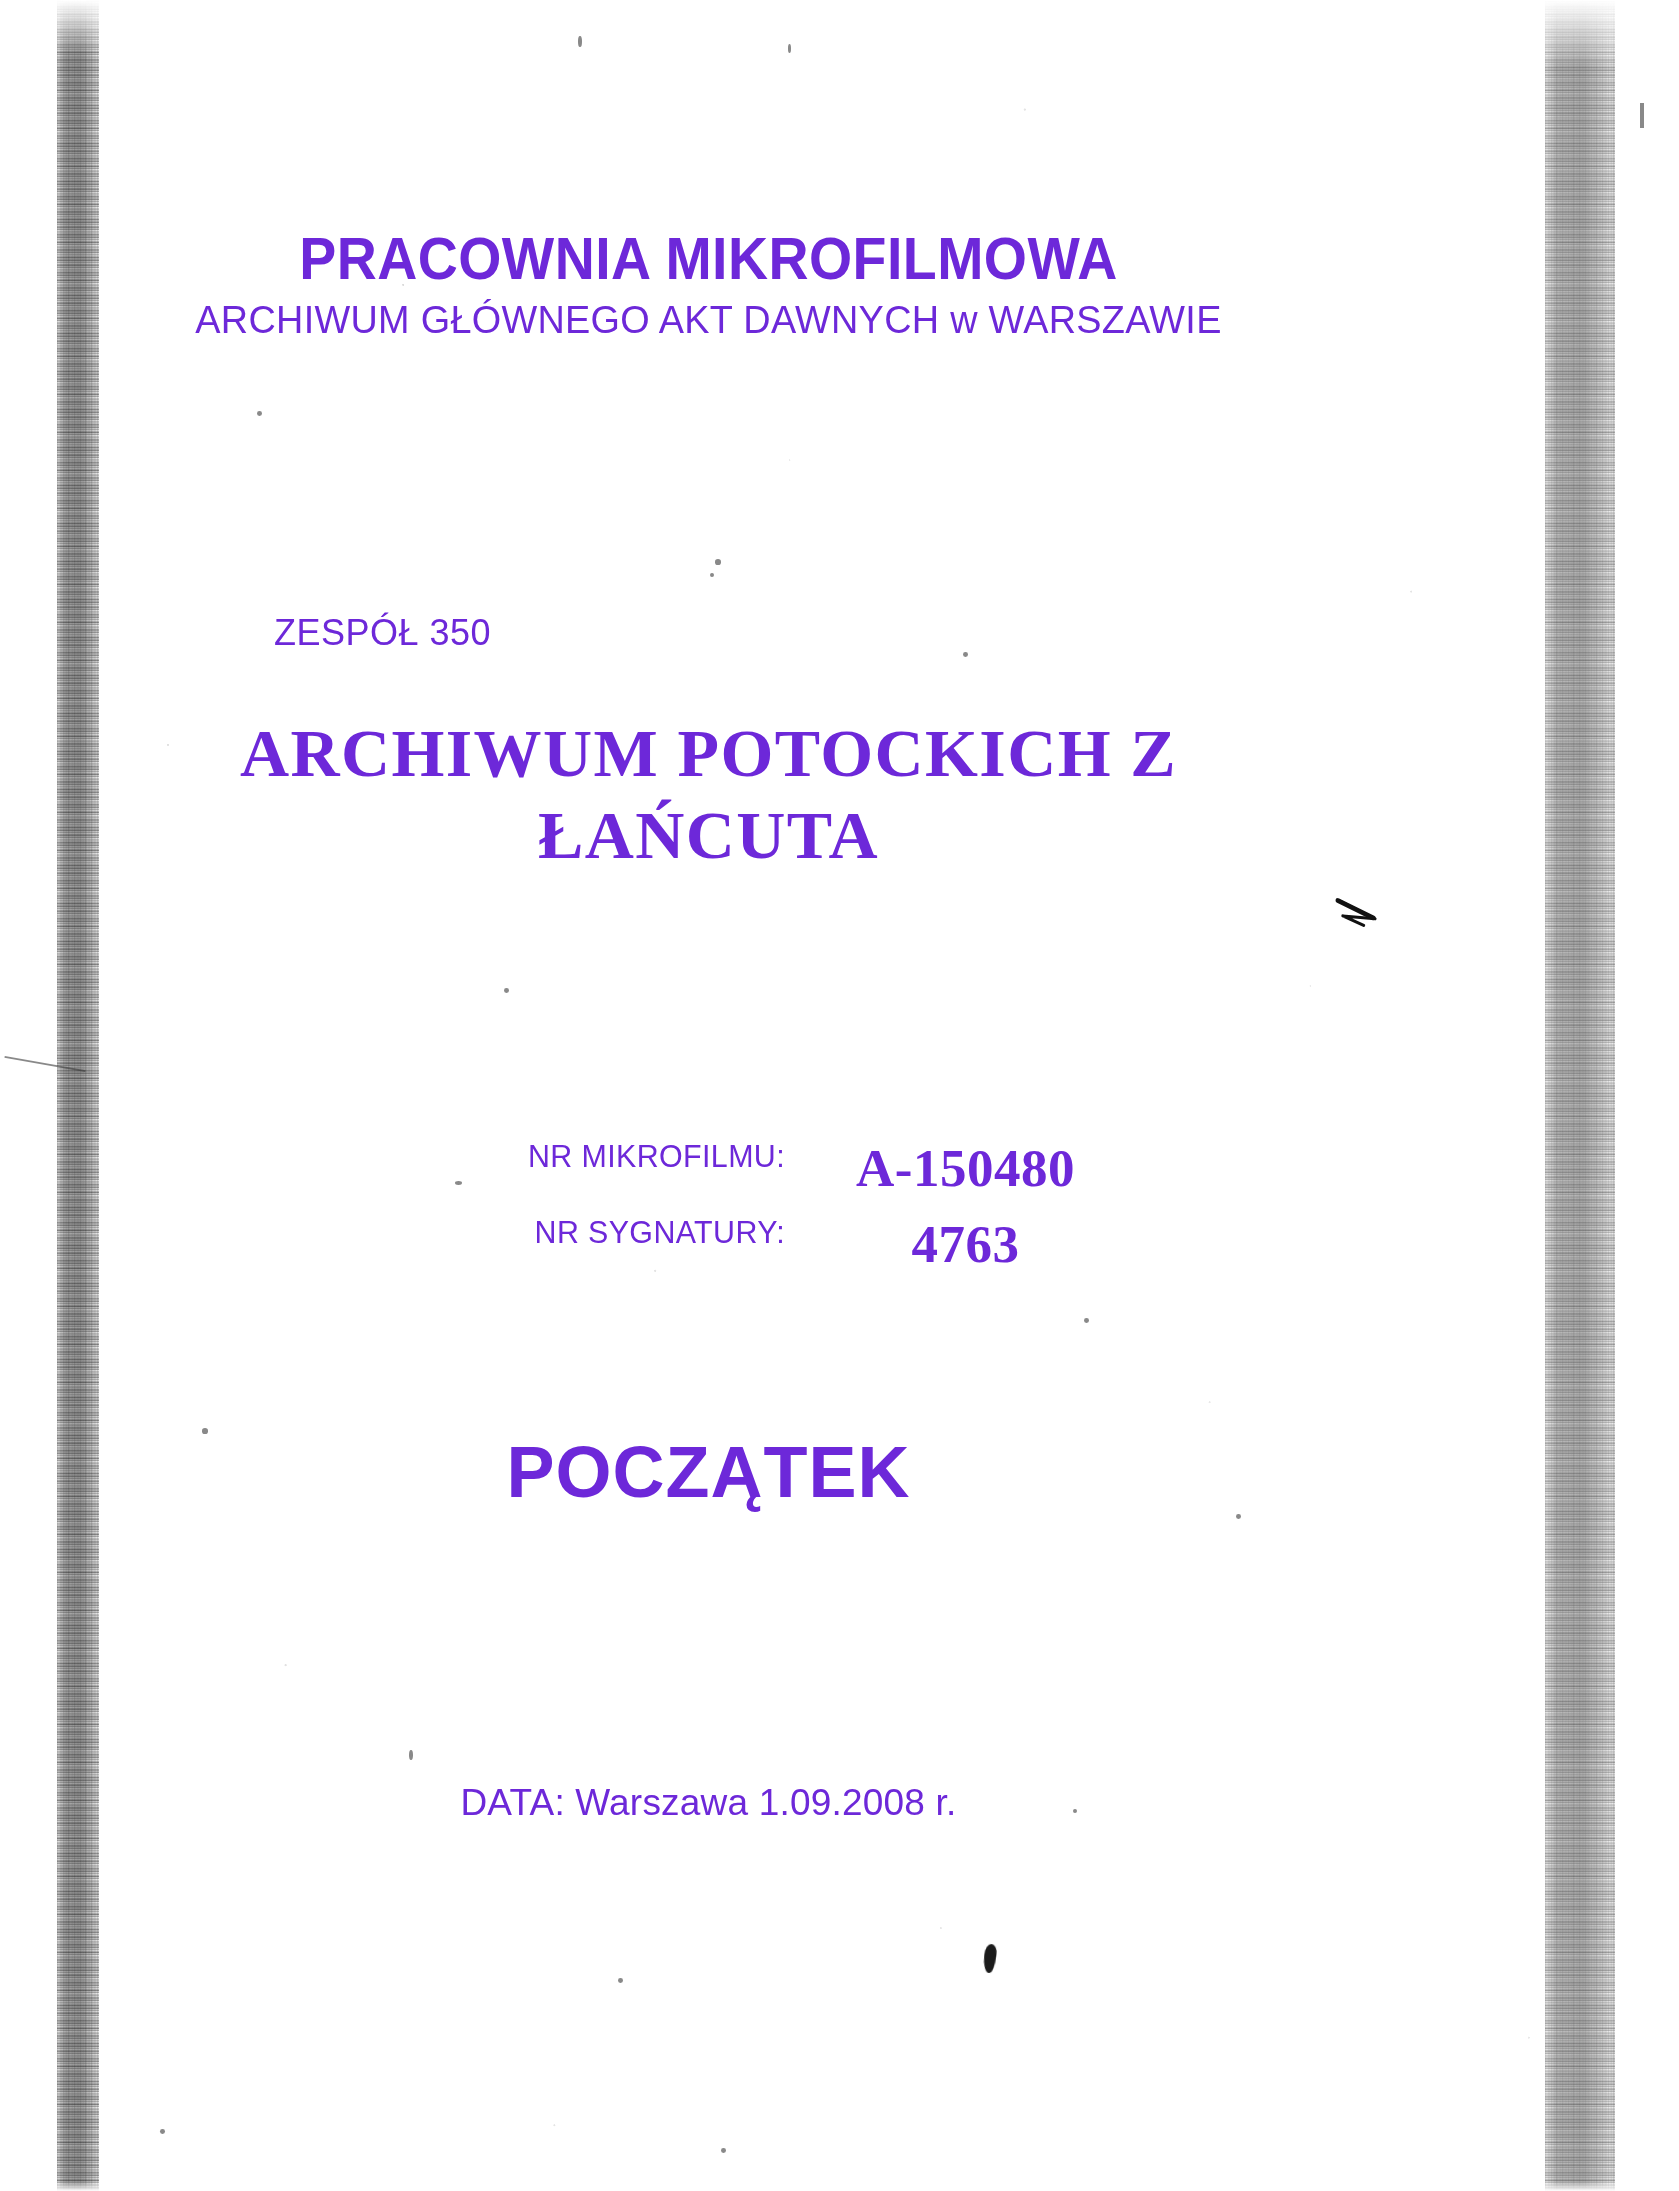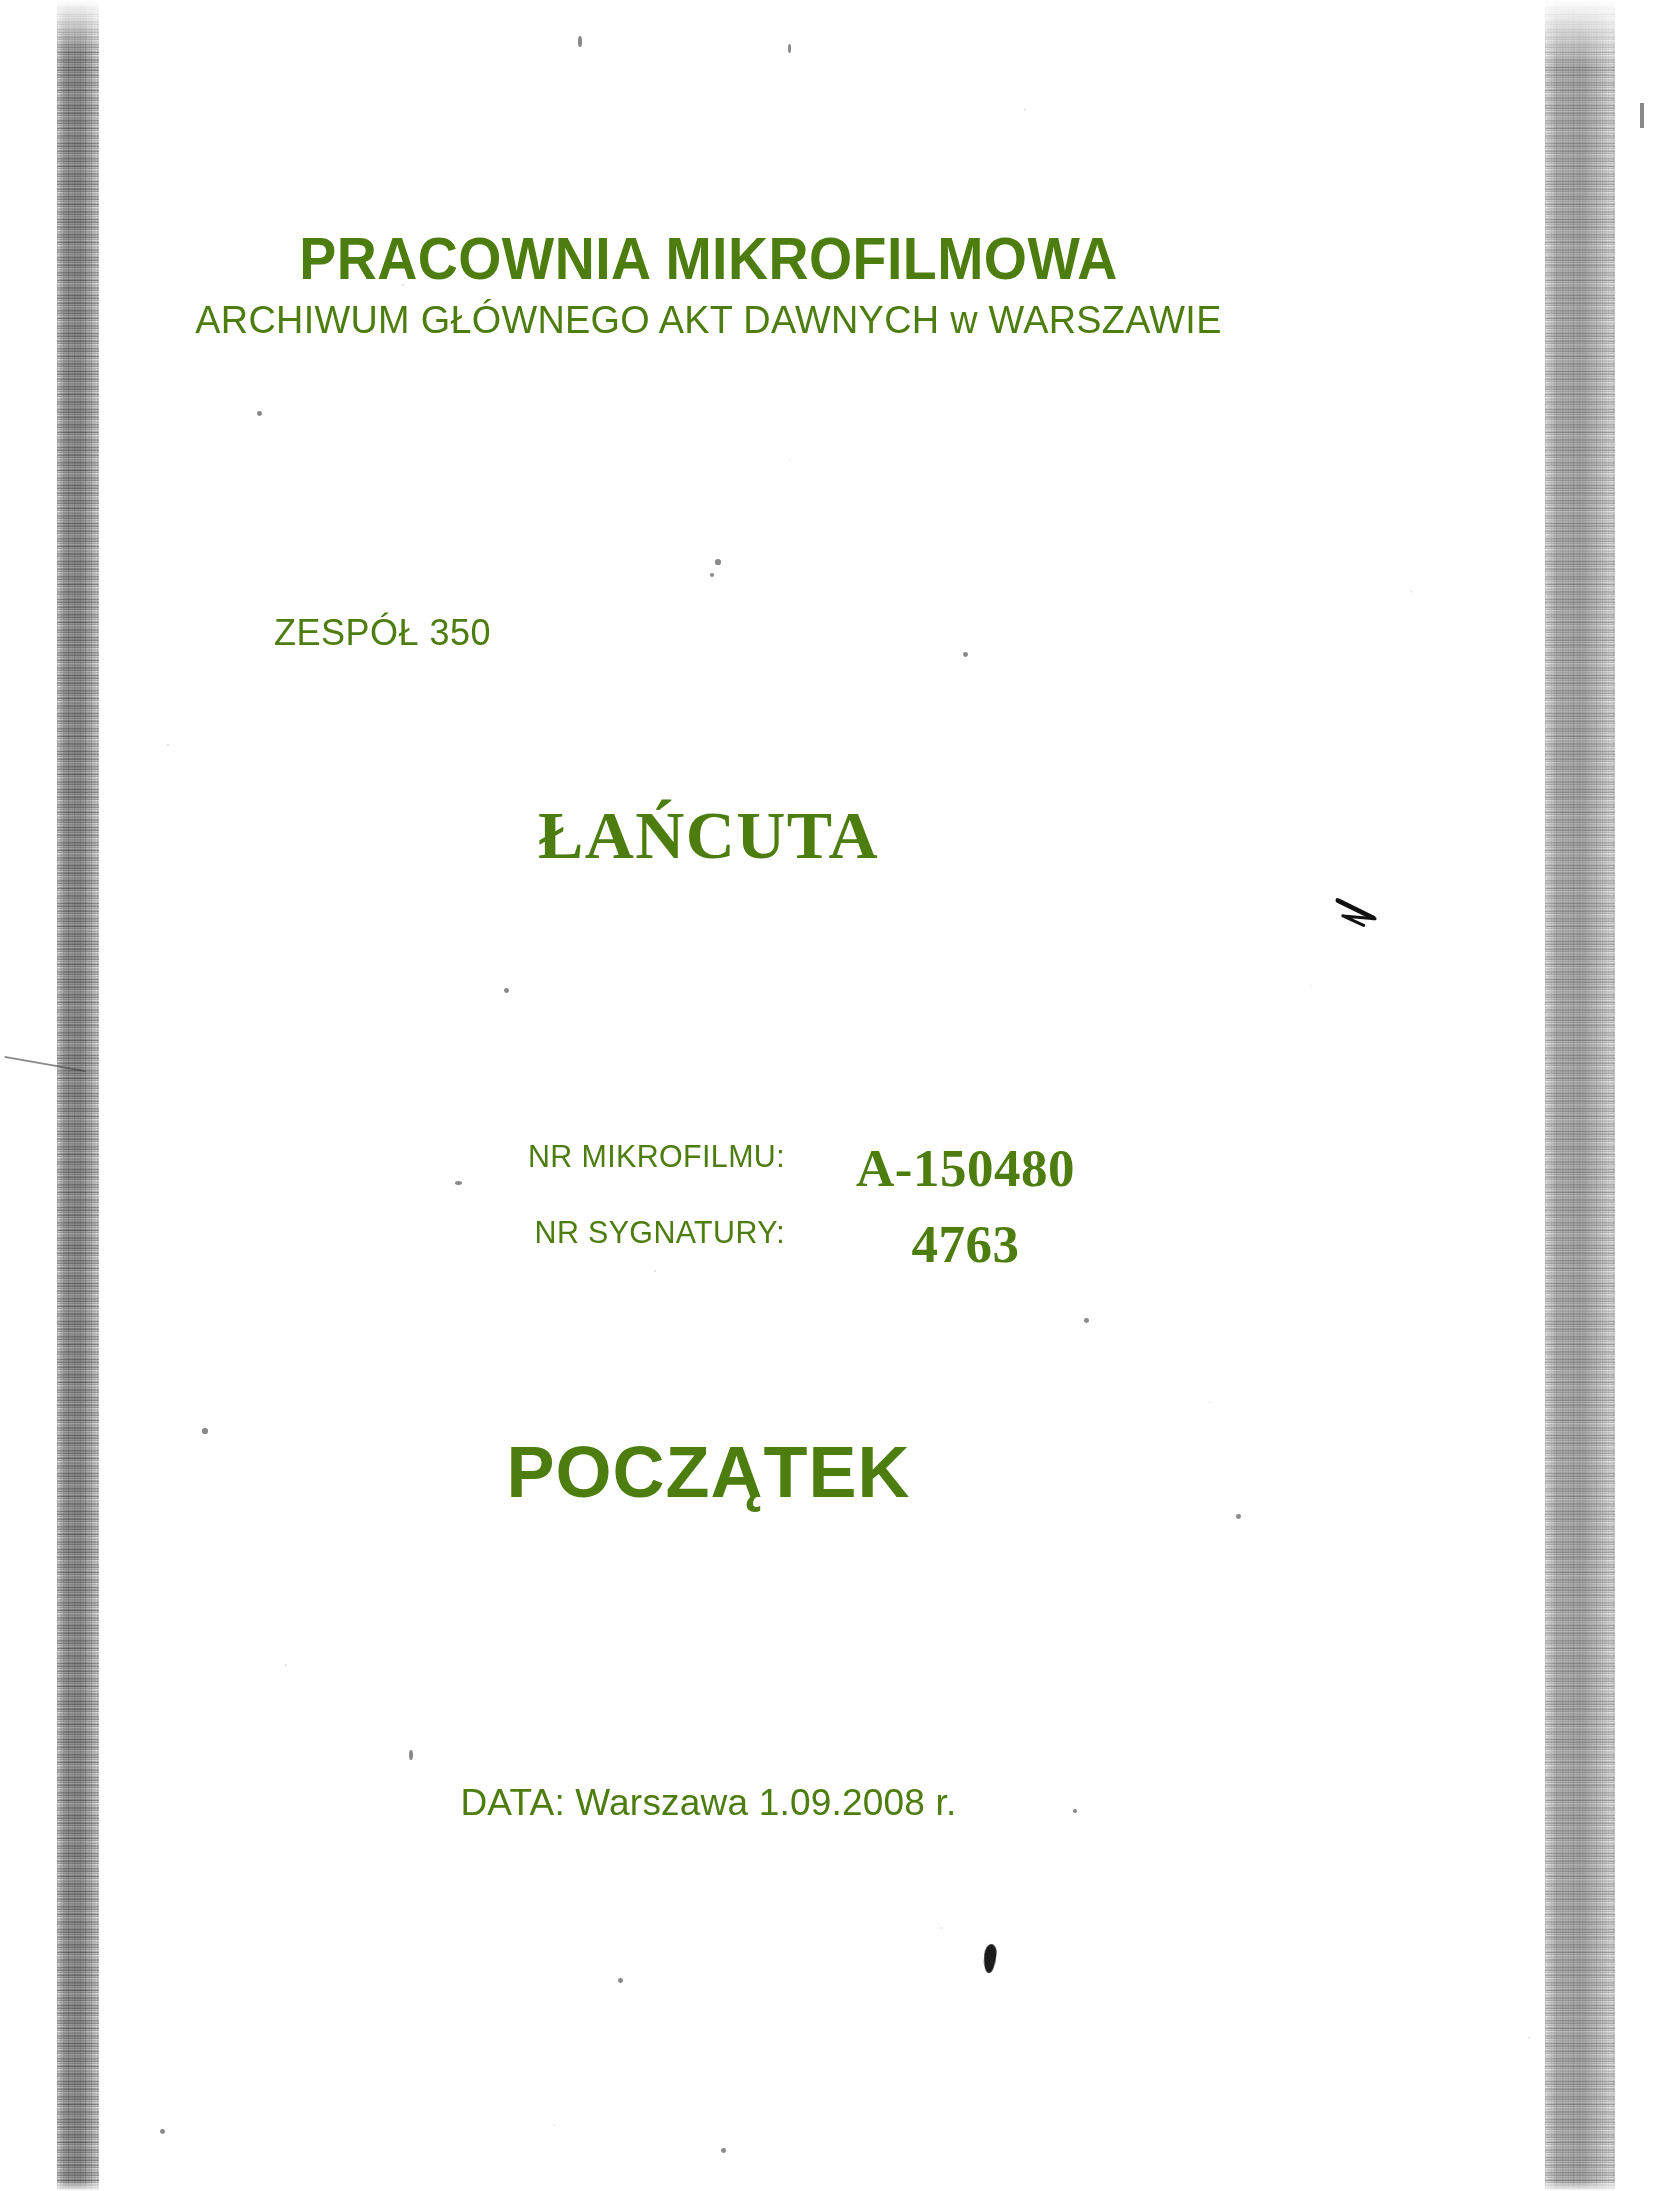--- a/index.html
+++ b/index.html
@@ -8,21 +8,21 @@
     background: #ffffff;
   }
 
   #page {
     position: relative;
     width: 1680px;
     height: 2191px;
     background: #ffffff;
     overflow: hidden;
     font-family: "Liberation Sans", sans-serif;
-    color: #4d7c0f;
+    color: #6d28d9;
     border-radius: 10px;
     -webkit-font-smoothing: antialiased;
   }
 
   
   .edge-band {
     position: absolute;
     top: 0;
     height: 100%;
     pointer-events: none;
@@ -231,20 +231,21 @@
   </div>
 
   <div id="speckle"></div>
 
   <div class="center-line" id="org-title">PRACOWNIA MIKROFILMOWA</div>
 
   <div class="center-line" id="org-subtitle">ARCHIWUM GŁÓWNEGO AKT DAWNYCH w WARSZAWIE</div>
 
   <div id="fonds-line">ZESPÓŁ 350</div>
 
+  <div class="center-line fonds-title" id="fonds-title-1">ARCHIWUM POTOCKICH Z</div>
 
   <div class="center-line fonds-title" id="fonds-title-2">ŁAŃCUTA</div>
 
   <div id="meta-block">
     <div class="meta-row">
       <div class="meta-label">NR MIKROFILMU:</div>
       <div class="meta-value">A-150480</div>
     </div>
     <div class="meta-row">
       <div class="meta-label">NR SYGNATURY:</div>

